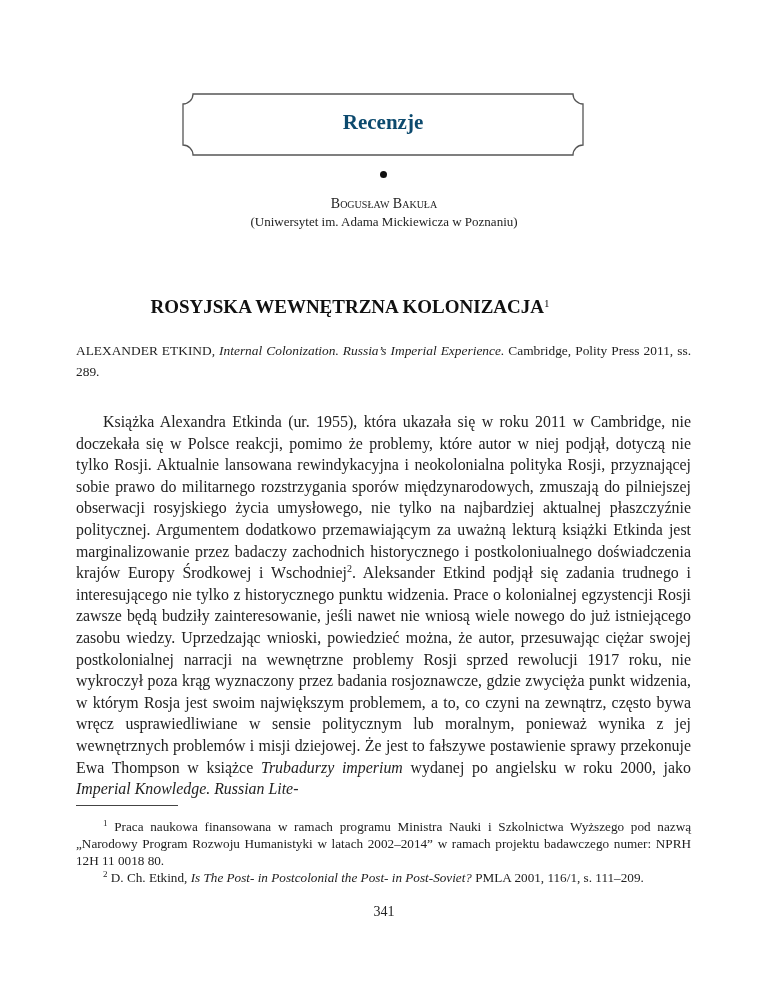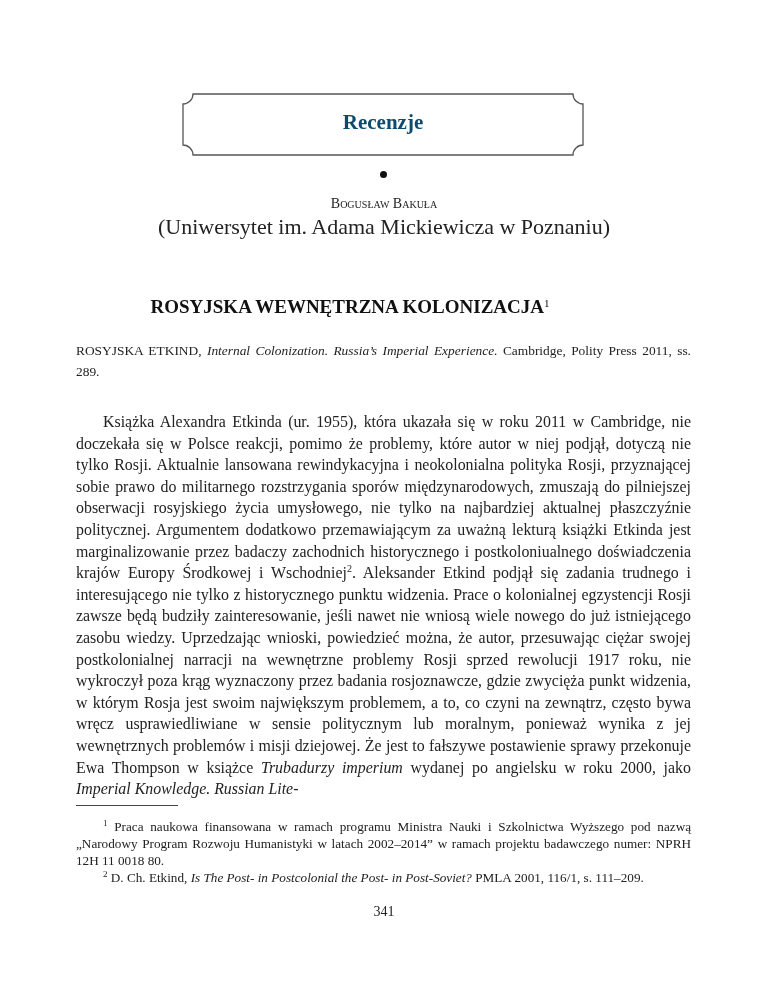--- a/index.html
+++ b/index.html
@@ -7,21 +7,21 @@
          font-family:"Liberation Serif","DejaVu Serif",serif; color:#1a1a1a; }
   .section-box { position:absolute; left:182px; top:93px; width:402px; height:63px; }
   .section-box svg { position:absolute; left:0; top:0; }
   .section-title { position:absolute; left:0; right:0; top:17px; text-align:center;
                    font-size:21px; font-weight:bold; color:#0c4a6e; }
   .bullet { position:absolute; left:380px; top:171px; width:7px; height:7px;
             border-radius:50%; background:#111; }
   .author { position:absolute; left:0; width:768px; top:196px; text-align:center;
             font-size:14px; font-variant:small-caps; color:#222; }
   .affil { position:absolute; left:0; width:768px; top:214px; text-align:center;
-           font-size:22px; color:#222; }
+           font-size:13px; color:#222; }
   .article-title { position:absolute; left:0; width:700px; top:296px; text-align:center;
                    font-size:19px; font-weight:bold; color:#111; }
   .article-title sup { font-size:11px; font-weight:normal; vertical-align:6px; }
   .biblio { position:absolute; left:76px; width:615px; top:340px; font-size:13.4px;
             line-height:21px; text-align:justify; color:#222; }
   .body-text { position:absolute; left:76px; width:615px; top:411px; font-size:15.9px;
                line-height:21.6px; text-align:justify; text-indent:27px; color:#222;
                hyphens:manual; }
   .body-text sup { font-size:10px; vertical-align:6px; line-height:0; }
   .fn-sep { position:absolute; left:76px; top:805px; width:102px; height:0;
@@ -47,21 +47,21 @@
 <div class="bullet"></div>
 
 <div class="author">Bogusław Bakuła</div>
 <div class="affil">(Uniwersytet im. Adama Mickiewicza w Poznaniu)</div>
 
 <div class="article-title">
   <span>ROSYJSKA WEWNĘTRZNA KOLONIZACJA</span><sup>1</sup>
 </div>
 
 <div class="biblio">
-  <span>ROSYJSKA ETKIND,</span>
+  <span>ALEXANDER ETKIND,</span>
   <i>Internal Colonization. Russia’s Imperial Experience.</i>
   <span>Cambridge, Polity Press 2011, ss. 289.</span>
 </div>
 
 <div class="body-text"><span>Książka Alexandra Etkinda (ur. 1955), która ukazała się w roku 2011 w Cam­bridge, nie doczekała się w Polsce reakcji, pomimo że problemy, które autor w niej podjął, dotyczą nie tylko Rosji. Aktualnie lansowana rewindykacyjna i neokolo­nialna polityka Rosji, przyznającej sobie prawo do militarnego rozstrzygania spo­rów międzynarodowych, zmuszają do pilniejszej obserwacji rosyjskiego życia umysłowego, nie tylko na najbardziej aktualnej płaszczyźnie politycznej. Argu­mentem dodatkowo przemawiającym za uważną lekturą książki Etkinda jest mar­ginalizowanie przez badaczy zachodnich historycznego i postkoloniualnego do­świadczenia krajów Europy Środkowej i Wschodniej</span><sup>2</sup><span>. Aleksander Etkind podjął się zadania trudnego i interesującego nie tylko z historycznego punktu widzenia. Prace o kolonialnej egzystencji Rosji zawsze będą budziły zainteresowanie, jeśli nawet nie wniosą wiele nowego do już istniejącego zasobu wiedzy. Uprzedzając wnioski, powiedzieć można, że autor, przesuwając ciężar swojej postkolonialnej narracji na wewnętrzne problemy Rosji sprzed rewolucji 1917 roku, nie wykroczył poza krąg wyznaczony przez badania rosjoznawcze, gdzie zwycięża punkt wi­dzenia, w którym Rosja jest swoim największym problemem, a to, co czyni na ze­wnątrz, często bywa wręcz usprawiedliwiane w sensie politycznym lub moral­nym, ponieważ wynika z jej wewnętrznych problemów i misji dziejowej. Że jest to fałszywe postawienie sprawy przekonuje Ewa Thompson w książce </span><i>Trubadurzy imperium</i><span> wydanej po angielsku w roku 2000, jako </span><i>Imperial Knowledge. Russian Lite-</i></div>
 
 <div class="fn-sep"></div>
 
 <div class="footnotes">
   <p class="fn"><sup>1</sup> <span>Praca naukowa finansowana w ramach programu Ministra Nauki i Szkolnictwa Wyższego pod nazwą „Narodowy Program Rozwoju Humanistyki w latach 2002–2014” w ramach projektu badaw­czego numer: NPRH 12H 11 0018 80.</span></p>

